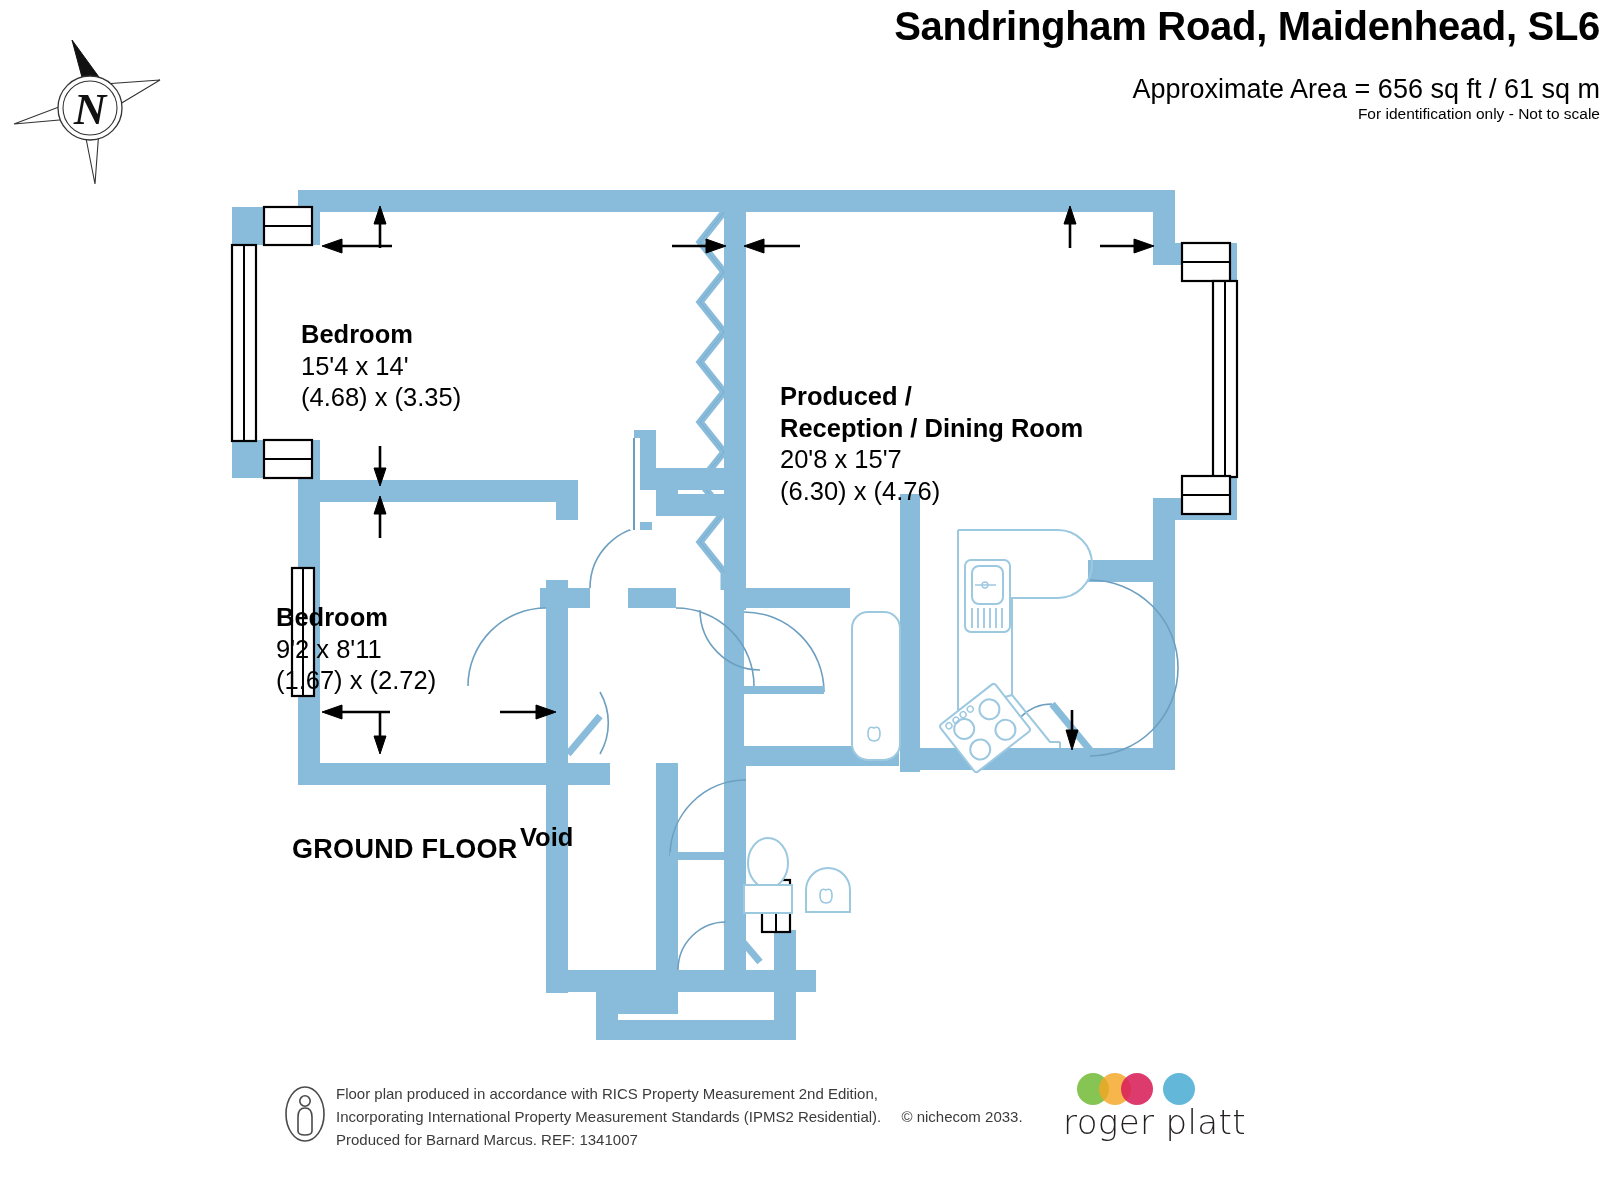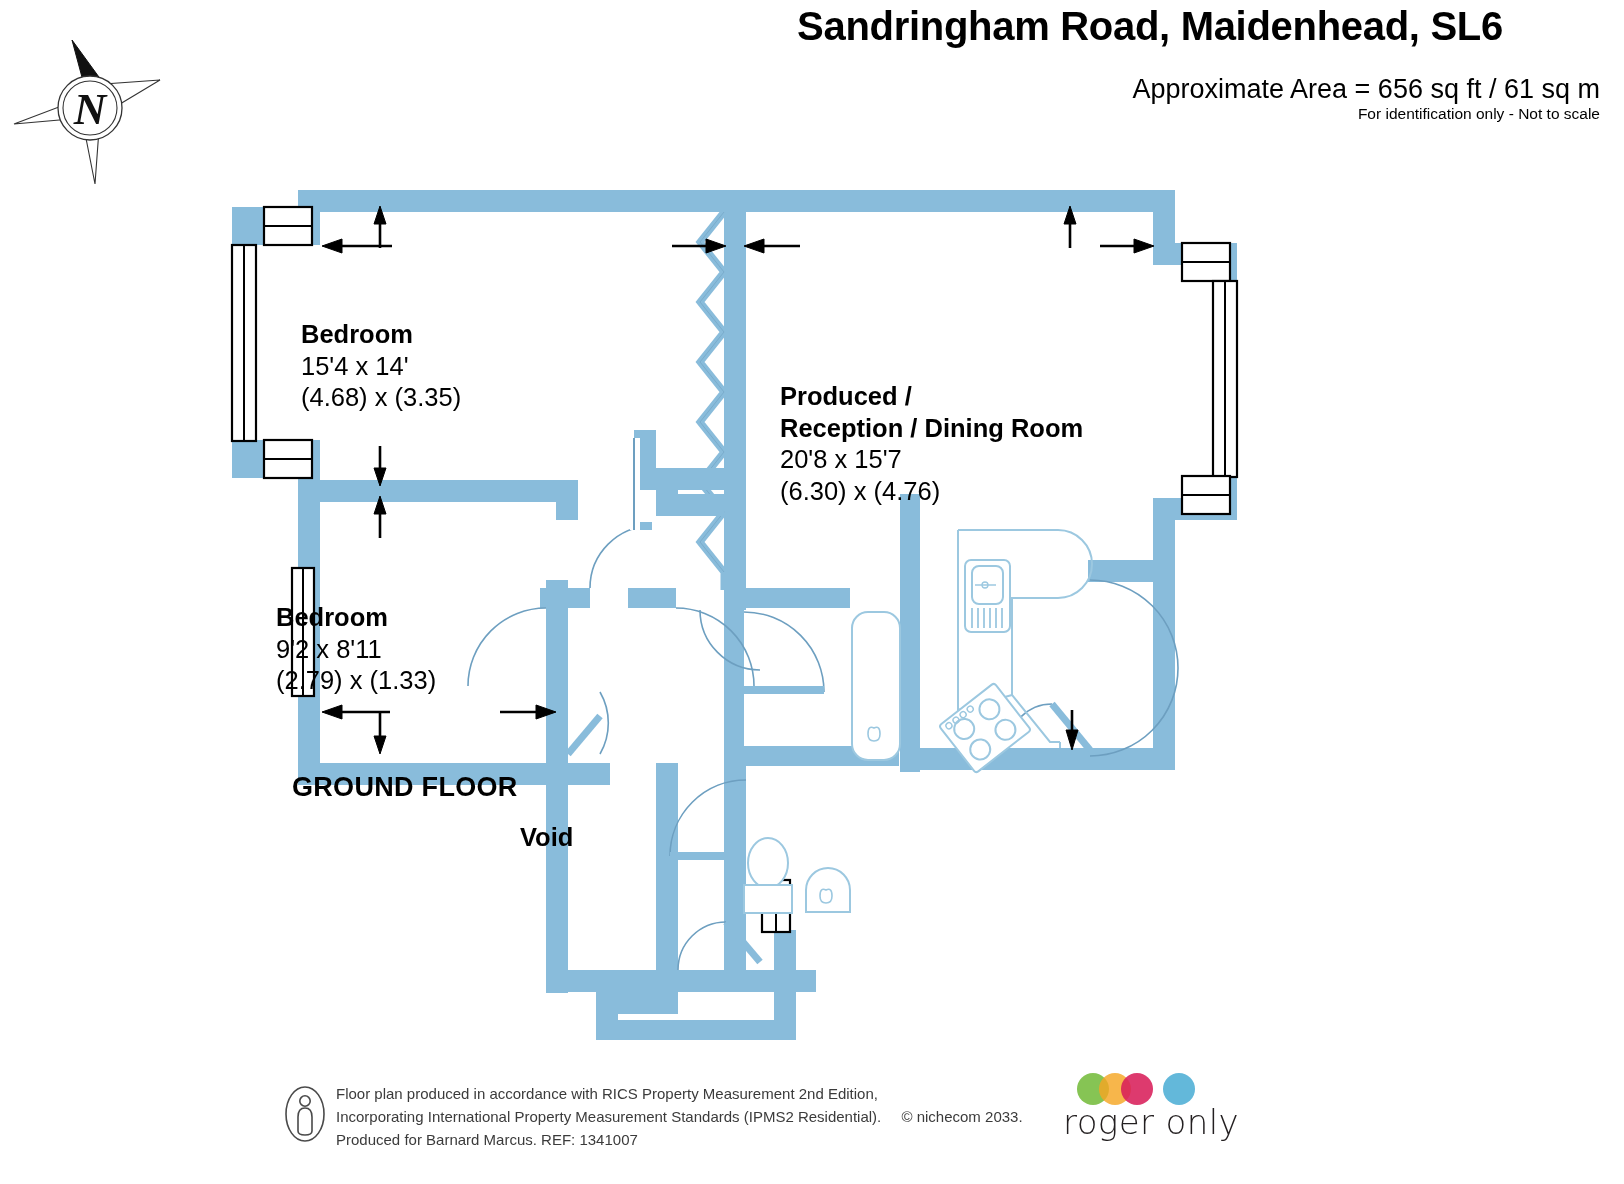--- a/index.html
+++ b/index.html
@@ -30,21 +30,20 @@
     width: 900px;
   }
   .title {
     font-size: 40px;
     font-weight: bold;
     color: #000;
     letter-spacing: -0.3px;
     line-height: 1.1;
     margin: 4px 0 0 0;
     white-space: nowrap;
-    text-align: center;
   }
   .area {
     font-size: 27px;
     color: #000;
     margin-top: 26px;
     white-space: nowrap;
   }
   .notescale {
     font-size: 15.5px;
     color: #000;
@@ -89,21 +88,21 @@
   }
 
   #label-bedroom1 { left: 301px; top: 319px; width: 352px; }
   #label-bedroom2 { left: 276px; top: 602px; width: 350px; }
   #label-kitchen  { left: 780px; top: 381px; width: 458px; }
   #label-void     { left: 520px; top: 822px; width: 178px; }
 
   .floorlabel {
     position: absolute;
     left: 292px;
-    top: 772px;
+    top: 834px;
     font-size: 27px;
     font-weight: bold;
     color: #000;
     letter-spacing: 0.3px;
   }
 
   
   .footer {
     position: absolute;
     left: 284px;
@@ -435,21 +434,21 @@
 
   <div class="rlabel" id="label-bedroom1">
     <span class="rname">Bedroom</span>
     <span class="rdim">15'4 x 14'</span>
     <span class="rdim">(4.68) x (3.35)</span>
   </div>
 
   <div class="rlabel" id="label-bedroom2">
     <span class="rname">Bedroom</span>
     <span class="rdim">9'2 x 8'11</span>
-    <span class="rdim">(2.79) x (1.33)</span>
+    <span class="rdim">(1.67) x (2.72)</span>
   </div>
 
   <div class="rlabel" id="label-kitchen">
     <span class="rname">Produced /</span>
     <span class="rname">Reception / Dining Room</span>
     <span class="rdim">20'8 x 15'7</span>
     <span class="rdim">(6.30) x (4.76)</span>
   </div>
 
   <div class="rlabel" id="label-void">
@@ -474,16 +473,16 @@
     </div>
   </div>
 
   <div class="brand">
     <svg class="brand-dots" viewBox="0 0 160 34">
       <circle cx="22" cy="17" r="16" fill="#7cbf45" opacity="0.92"></circle>
       <circle cx="44" cy="17" r="16" fill="#f5a623" opacity="0.82"></circle>
       <circle cx="66" cy="17" r="16" fill="#d81f5a" opacity="0.88"></circle>
       <circle cx="108" cy="17" r="16" fill="#5bb4d8" opacity="0.95"></circle>
     </svg>
-    <div class="brand-name">roger only</div>
+    <div class="brand-name">roger platt</div>
   </div>
 
 </div>
 
 </body></html>

